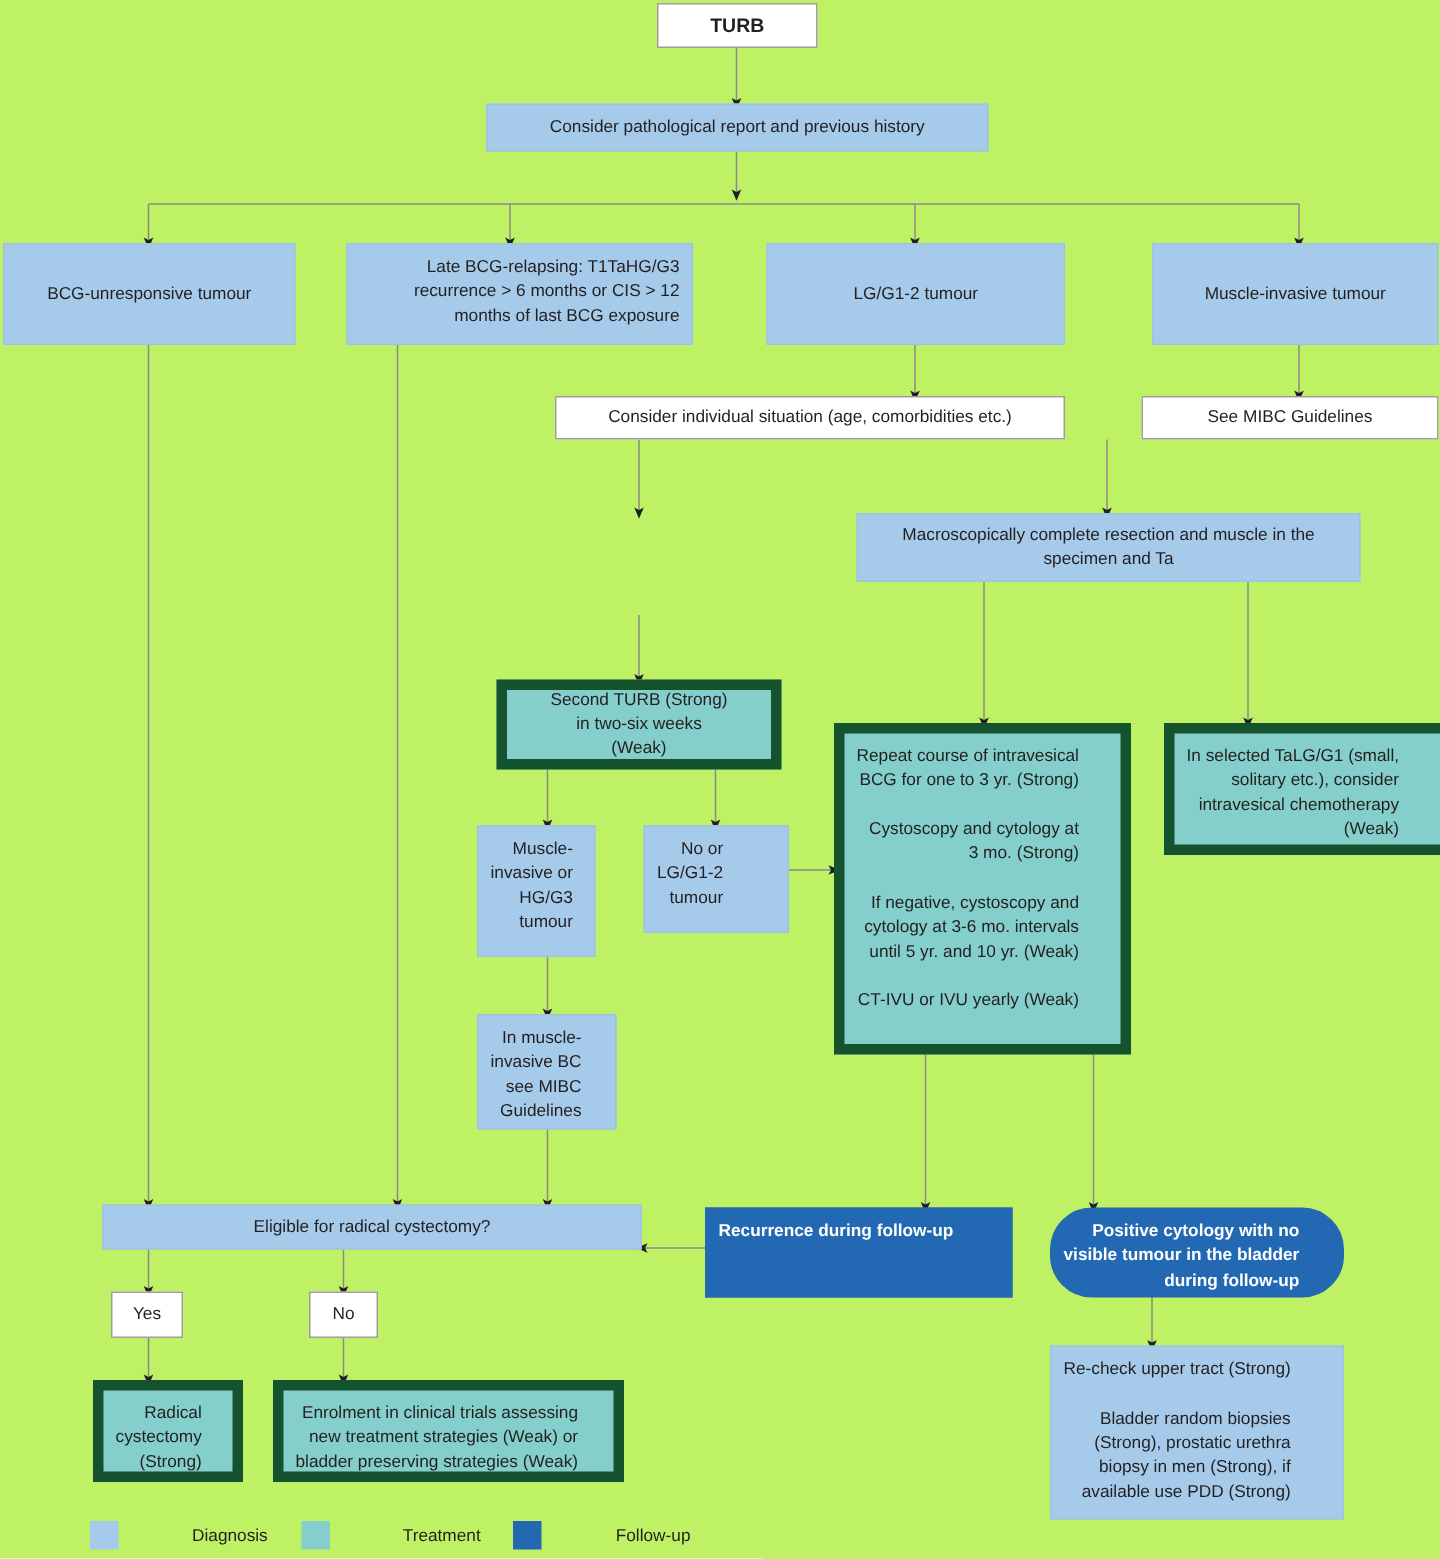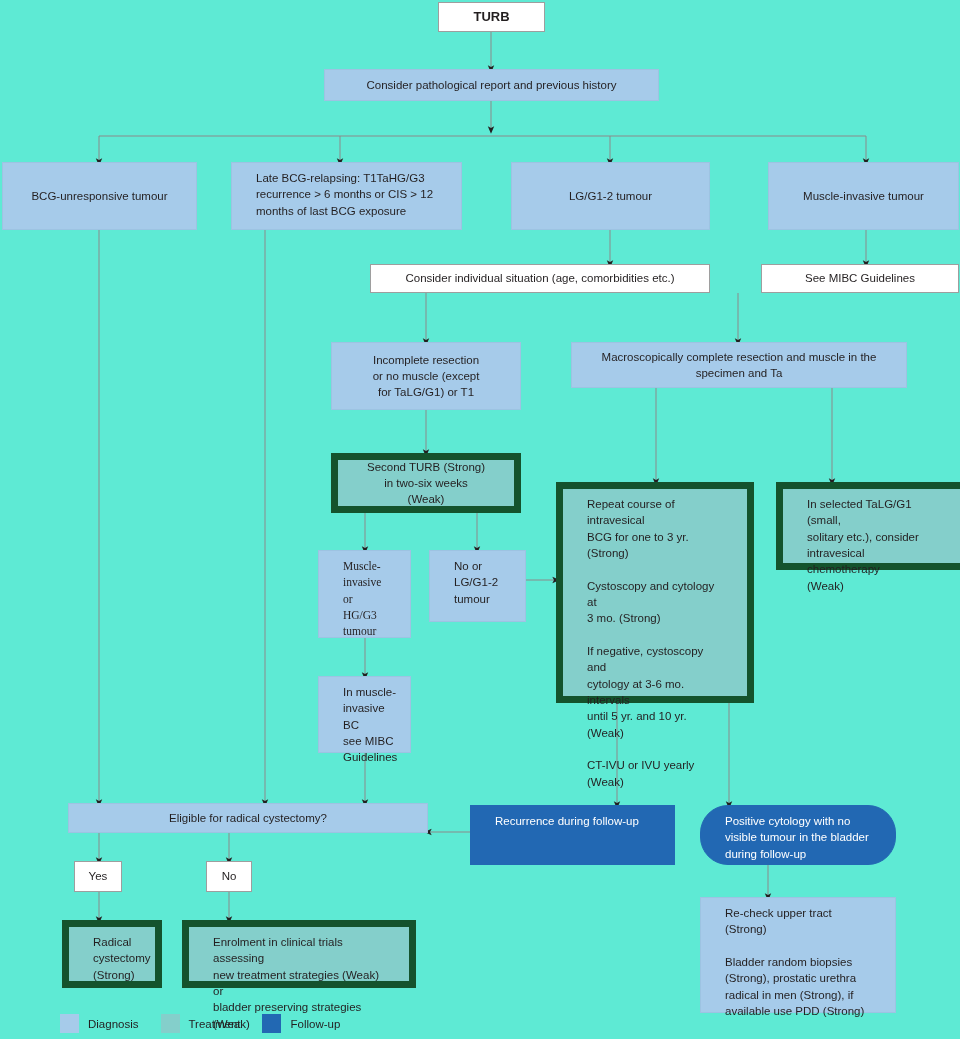--- a/index.html
+++ b/index.html
@@ -7,21 +7,21 @@
     padding: 0;
     background: #ffffff;
   }
   body {
     font-family: "Liberation Sans", sans-serif;
   }
   #canvas {
     position: relative;
     width: 960px;
     height: 1039px;
-    background: #5eead4;
+    background: #bef264;
     overflow: hidden;
   }
   .node {
     position: absolute;
     box-sizing: border-box;
     display: flex;
     align-items: center;
     justify-content: center;
     text-align: center;
     font-size: 11.5px;
@@ -39,27 +39,27 @@
     border: 1px solid #9dc3e2;
   }
   .node.treatment {
     background: #84cfcb;
     border: 7px solid #14532d;
   }
   .node.followup {
     background: #2268b3;
     border: 1px solid #2268b3;
     color: #ffffff;
-    font-weight: normal;
+    font-weight: bold;
   }
   .node.left {
-    text-align: left;
+    text-align: right;
     justify-content: flex-start;
     align-items: flex-start;
-    padding: 7px 24px;
+    padding: 7px 8px;
   }
   .node.bold {
     font-weight: bold;
     font-size: 13px;
   }
   svg#wires {
     position: absolute;
     left: 0;
     top: 0;
     width: 960px;
@@ -71,20 +71,21 @@
     left: 60px;
     top: 1014px;
     display: flex;
     align-items: center;
     gap: 0px;
   }
   .legend-item {
     display: flex;
     align-items: center;
     margin-right: 22px;
+    gap: 40px;
   }
   .legend-swatch {
     width: 19px;
     height: 19px;
     margin-right: 9px;
   }
   .legend-label {
     font-size: 11.5px;
     color: #231f20;
   }
@@ -176,23 +177,20 @@
   <div class="node diagnosis left" style="left:231px; top:162px; width:231px; height:68px;">Late BCG-relapsing: T1TaHG/G3 recurrence &gt; 6 months or CIS &gt; 12 months of last BCG exposure</div>
 
   <div class="node diagnosis" style="left:511px; top:162px; width:199px; height:68px;">LG/G1-2 tumour</div>
 
   <div class="node diagnosis" style="left:768px; top:162px; width:191px; height:68px;">Muscle-invasive tumour</div>
 
   <div class="node plain" style="left:370px; top:264px; width:340px; height:29px;">Consider individual situation (age, comorbidities etc.)</div>
 
   <div class="node plain" style="left:761px; top:264px; width:198px; height:29px;">See MIBC Guidelines</div>
 
-  <div class="node diagnosis" style="left:331px; top:342px; width:190px; height:68px;">Incomplete resection
-or no muscle (except
-for TaLG/G1) or T1</div>
 
   <div class="node diagnosis" style="left:571px; top:342px; width:336px; height:46px;">Macroscopically complete resection and muscle in the specimen and Ta</div>
 
   <div class="node treatment" style="left:331px; top:453px; width:190px; height:60px;">Second TURB (Strong)
 in two-six weeks
 (Weak)</div>
 
   <div class="node treatment left" style="left:556px; top:482px; width:198px; height:221px;">Repeat course of  intravesical
 BCG for one to 3 yr. (Strong)
 
@@ -203,21 +201,21 @@
 cytology at 3-6 mo. intervals
 until 5 yr. and 10 yr. (Weak)
 
 CT-IVU or IVU yearly (Weak)</div>
 
   <div class="node treatment left" style="left:764px; top:482px; width:195px; height:88px;margin-left:12px;">In selected TaLG/G1 (small,
 solitary etc.), consider
 intravesical chemotherapy
 (Weak)</div>
 
-  <div class="node diagnosis left" style="left:318px; top:550px; width:93px; height:88px;font-family:Liberation Serif, serif;">Muscle-
+  <div class="node diagnosis left" style="left:318px; top:550px; width:79px; height:88px;">Muscle-
 invasive or
 HG/G3
 tumour</div>
 
   <div class="node diagnosis left" style="left:429px; top:550px; width:97px; height:72px;">No or
 LG/G1-2
 tumour</div>
 
   <div class="node diagnosis left" style="left:318px; top:676px; width:93px; height:77px;">In muscle-
 invasive BC
@@ -241,21 +239,21 @@
 (Strong)</div>
 
   <div class="node treatment left" style="left:182px; top:920px; width:234px; height:68px;">Enrolment in clinical trials assessing
 new treatment strategies (Weak) or
 bladder preserving strategies (Weak)</div>
 
   <div class="node diagnosis left" style="left:700px; top:897px; width:196px; height:116px;">Re-check upper tract (Strong)
 
 Bladder random biopsies
 (Strong), prostatic urethra
-radical in men (Strong), if
+biopsy in men (Strong), if
 available use PDD (Strong)</div>
 
   <div id="legend">
     <div class="legend-item">
       <span class="legend-swatch" style="background:#a6cbea;"></span>
       <span class="legend-label">Diagnosis</span>
     </div>
     <div class="legend-item">
       <span class="legend-swatch" style="background:#84cfcb;"></span>
       <span class="legend-label">Treatment</span>

